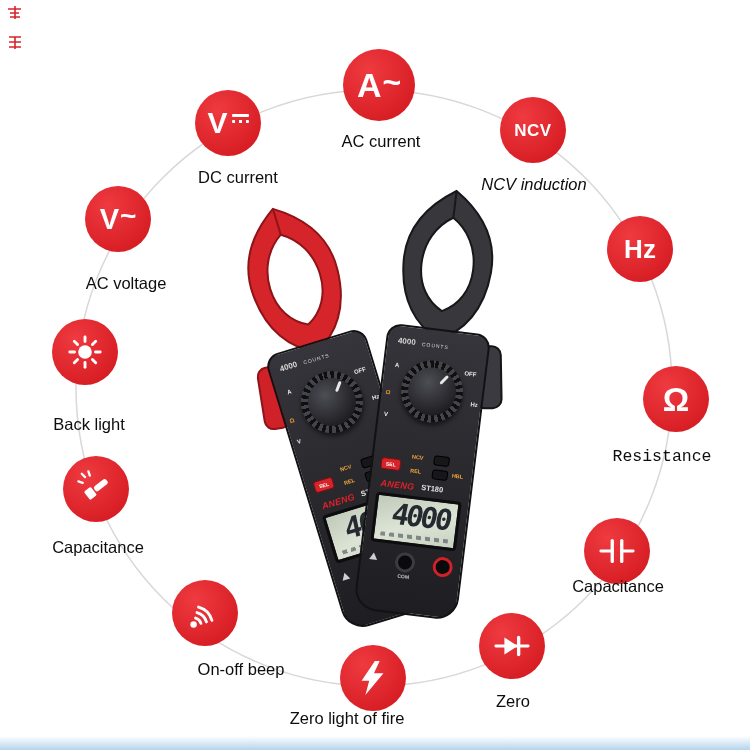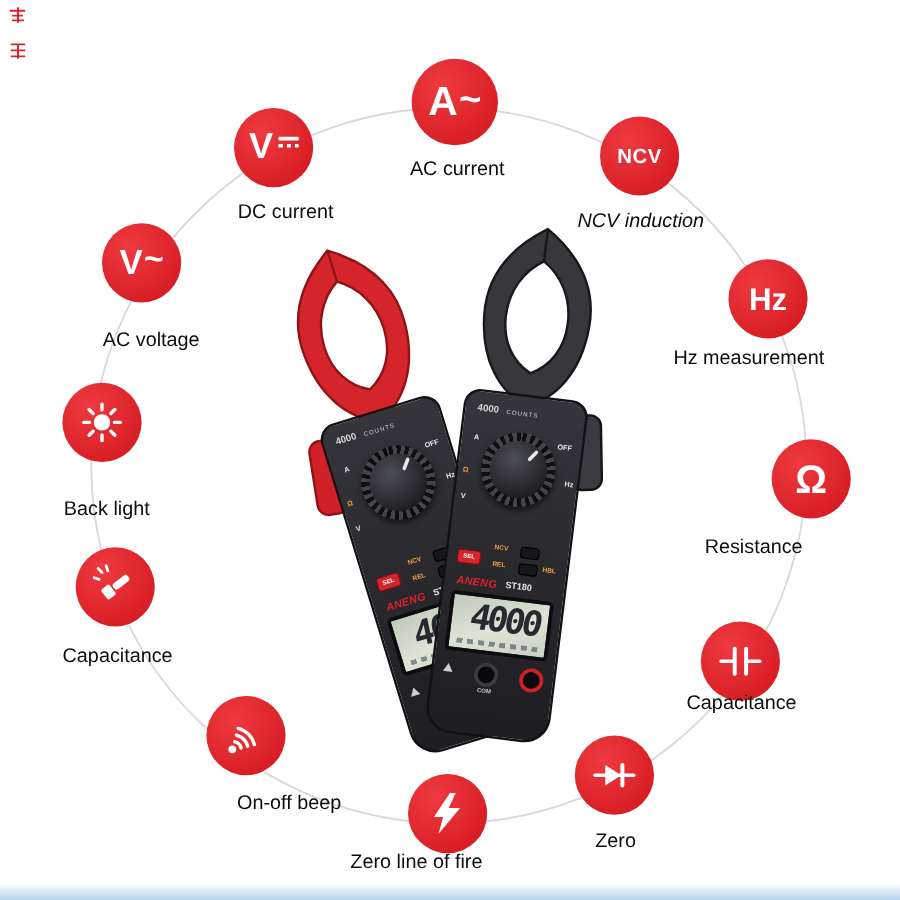--- a/index.html
+++ b/index.html
@@ -23,21 +23,21 @@
   .icon-svg{width:38px;height:38px;display:block;}
   
   .dc-sym{display:inline-flex;flex-direction:column;gap:3px;margin-left:4px;margin-top:-10px;}
   .dc-sym i{display:block;width:17px;height:3px;border-radius:1px;background:#fff;}
   .dc-sym i.dash{background:repeating-linear-gradient(90deg,#fff 0 3.5px,transparent 3.5px 6.8px);}
   
   .b-dc{left:195px;top:90px;}      .l-dc{left:238px;top:168px;}
   .b-ac-a{left:343px;top:49px;width:72px;height:72px;} .l-ac-a{left:381px;top:132px;}
   .b-ncv{left:500px;top:97px;}     .l-ncv{left:534px;top:175px;font-style:italic;}
   .b-hz{left:607px;top:216px;}     .l-hz{left:624px;top:289px;}
-  .b-res{left:643px;top:366px;}    .l-res{left:628px;top:447px;}
+  .b-res{left:643px;top:366px;}    .l-res{left:662px;top:447px;font-family:Liberation Mono, monospace;}
   .b-cap{left:584px;top:518px;}    .l-cap{left:618px;top:577px;text-align:right;}
   .b-dio{left:479px;top:613px;}    .l-dio{left:513px;top:692px;}
   .b-zero{left:340px;top:645px;}   .l-zero{left:347px;top:709px;}
   .b-beep{left:172px;top:580px;}   .l-beep{left:241px;top:660px;}
   .b-fl{left:63px;top:456px;}      .l-fl{left:98px;top:538px;}
   .b-bl{left:52px;top:319px;}      .l-bl{left:89px;top:415px;text-align:right;}
   .b-ac-v{left:85px;top:186px;}    .l-ac-v{left:126px;top:274px;}
   .b-dc .bt{font-size:30px;}
   .b-ac-a .bt{font-size:34px;}
   .b-ac-a .wave{font-size:32px;}
@@ -236,21 +236,20 @@
   <div class="flabel l-ac-a">AC current</div>
 
   <div class="badge b-ncv">
     <span class="bt">NCV</span>
   </div>
   <div class="flabel l-ncv">NCV induction</div>
 
   <div class="badge b-hz">
     <span class="bt">Hz</span>
   </div>
-  <div class="flabel l-hz">Hz measurement</div>
 
   <div class="badge b-res">
     <span class="bt">Ω</span>
   </div>
   <div class="flabel l-res">Resistance</div>
 
   <div class="badge b-cap">
     <svg class="icon-svg" viewBox="0 0 40 40">
       <g stroke="#fff" stroke-linecap="round">
         <line x1="3" y1="20" x2="15" y2="20" stroke-width="3"></line>
@@ -269,21 +268,21 @@
       <line x1="27" y1="11" x2="27" y2="29" stroke="#fff" stroke-width="3.5" stroke-linecap="round"></line>
     </svg>
   </div>
   <div class="flabel l-dio">Zero</div>
 
   <div class="badge b-zero">
     <svg class="icon-svg" viewBox="0 0 40 40">
       <polygon points="22,2 8,23 16,23 12,38 31,15 21,15 27,2" fill="#fff"></polygon>
     </svg>
   </div>
-  <div class="flabel l-zero">Zero line of fire</div>
+  <div class="flabel l-zero">Zero light of fire</div>
 
   <div class="badge b-beep">
     <svg class="icon-svg" viewBox="0 0 40 40">
       <circle cx="8" cy="32" r="3.4" fill="#fff"></circle>
       <g stroke="#fff" stroke-width="3" fill="none" stroke-linecap="round">
         <path d="M10.1 25.3 A8 8 0 0 1 15.7 30.9"></path>
         <path d="M11.6 19.5 A14 14 0 0 1 21.5 29.4"></path>
         <path d="M13.2 13.7 A20 20 0 0 1 27.3 27.8"></path>
       </g>
     </svg>

